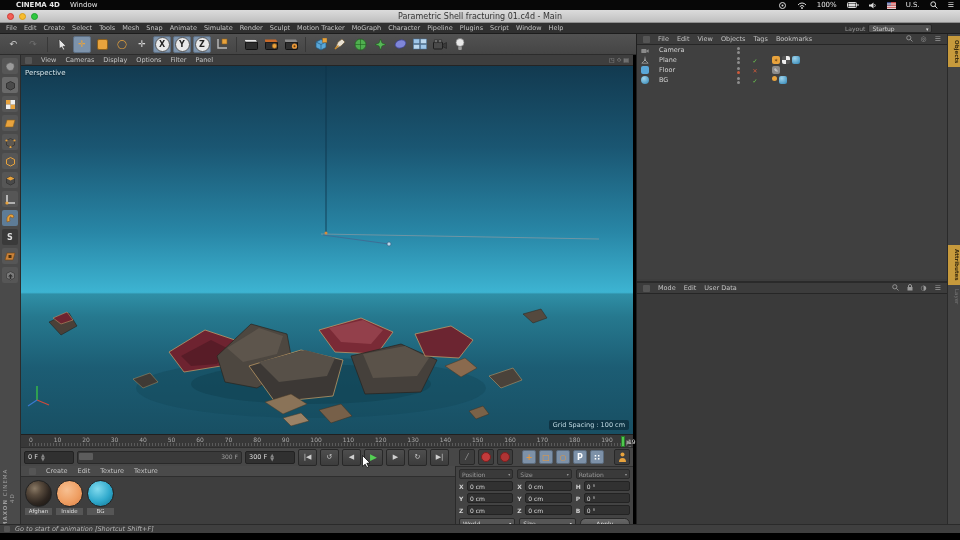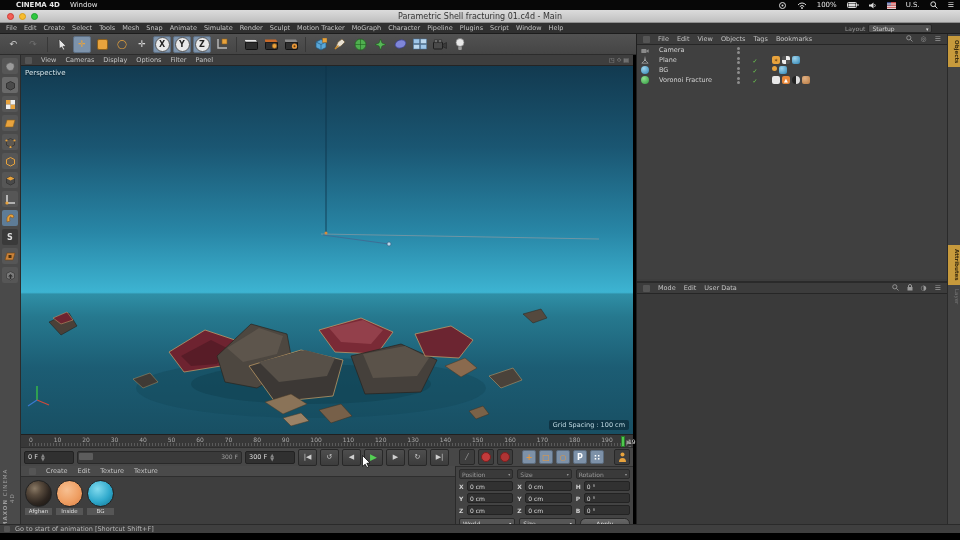--- a/index.html
+++ b/index.html
@@ -95,21 +95,21 @@
   .crow .l{width:6px;color:#cfcfcf;font-weight:bold;}
   .crow .v{flex:1;background:#313131;border:1px solid #232323;border-radius:2px;height:8px;color:#ddd;
            display:flex;align-items:center;padding:0 2px;}
   #coords .brow{display:flex;gap:4px;margin-top:3px;}
   #coords .bdd{flex:1;background:#565656;border:1px solid #2a2a2a;border-radius:2px;height:9px;color:#d8d8d8;
                display:flex;align-items:center;justify-content:space-between;padding:0 3px;}
   #coords .apply{flex:1;background:linear-gradient(#666,#555);border:1px solid #2a2a2a;border-radius:6px;height:9px;
                  color:#e2e2e2;display:flex;align-items:center;justify-content:center;}
   
   #statusbar{left:0;top:524px;width:960px;height:9px;background:#3f3f3f;border-top:1px solid #2a2a2a;box-sizing:border-box;
-             display:flex;align-items:center;font-size:6.5px;color:#b5b5b5;padding:0 4px;gap:5px;}
+             display:flex;align-items:center;font-size:6.5px;color:#b5b5b5;padding:0 4px;gap:5px;font-style:italic;}
   #bottomblack{left:0;top:533px;width:960px;height:7px;background:#000;}
   
   #rightpanel{left:636px;top:34px;width:324px;height:490px;background:#3d3d3d;border-left:1px solid #1f1f1f;box-sizing:border-box;}
   .pmenu{height:11px;background:#3c3c3c;border-bottom:1px solid #262626;display:flex;align-items:center;
          font-size:6.5px;color:#c3c3c3;gap:8px;padding:0 6px;box-sizing:border-box;}
   .pmenu .spacer{flex:1;}
   .pmenu .micon{color:#9a9a9a;font-size:7px;}
   #om{position:absolute;left:0;top:0;width:310px;height:245px;}
   #ombody{position:absolute;left:0;top:11px;width:310px;height:234px;background:#404040;}
   .orow{display:flex;align-items:center;height:10px;font-size:6.5px;color:#d0d0d0;padding-left:4px;gap:10px;}
@@ -688,45 +688,42 @@
               <i></i>
             </span>
           <span class="chk" style="color:#6fd34f;">✓</span>
           <span class="tags">
             <span class="tag" style="background:#e8a33d;color:#6e4414;">✶</span>
             <span class="tag" style="background:conic-gradient(#eee 0 25%,#555 0 50%,#eee 0 75%,#555 0);"></span>
             <span class="tag" style="background:radial-gradient(circle at 35% 30%,#9fd4ec,#2f84b4);"></span>
           </span>
         </div>
         <div class="orow">
+          <span class="oicn" style="background:#5aa7d8;"></span>
+          <span class="oname">Floor</span>
+          <span class="dots">
+              <i></i>
+              <i style="background:#d05a3a;"></i>
+            </span>
+          <span class="chk" style="color:#d05a3a;">✕</span>
+          <span class="tags">
+            <span class="tag" style="background:#8a8a8a;color:#eee;">✎</span>
+          </span>
+        </div>
+        <div class="orow">
           <span class="oicn" style="background:radial-gradient(circle at 35% 30%,#9fd4ec,#2f84b4);border-radius:50%;"></span>
           <span class="oname">BG</span>
           <span class="dots">
               <i></i>
               <i></i>
             </span>
           <span class="chk" style="color:#6fd34f;">✓</span>
           <span class="tags">
             <span class="tag" style="background:#e8a33d;width:5px;height:5px;border-radius:50%;"></span>
             <span class="tag" style="background:radial-gradient(circle at 35% 30%,#9fd4ec,#2f84b4);"></span>
-          </span>
-        </div>
-        <div class="orow">
-          <span class="oicn" style="background:radial-gradient(circle at 35% 30%,#8fe08f,#2f9a3f);border-radius:50%;"></span>
-          <span class="oname">Voronoi Fracture</span>
-          <span class="dots">
-              <i></i>
-              <i></i>
-            </span>
-          <span class="chk" style="color:#6fd34f;">✓</span>
-          <span class="tags">
-            <span class="tag" style="background:#e8e8e8;"></span>
-            <span class="tag" style="background:#e8883a;color:#fff;">▲</span>
-            <span class="tag" style="background:linear-gradient(90deg,#222 50%,#ddd 50%);border-radius:50%;"></span>
-            <span class="tag" style="background:radial-gradient(circle at 35% 30%,#e0b184,#b87a42);"></span>
           </span>
         </div>
       </div>
     </div>
 
     <div id="am">
       <div class="pmenu">
         <span style="width:7px;height:7px;background:#555;border-radius:1px;flex:none;"></span>
         <span>Mode</span>
         <span>Edit</span>

